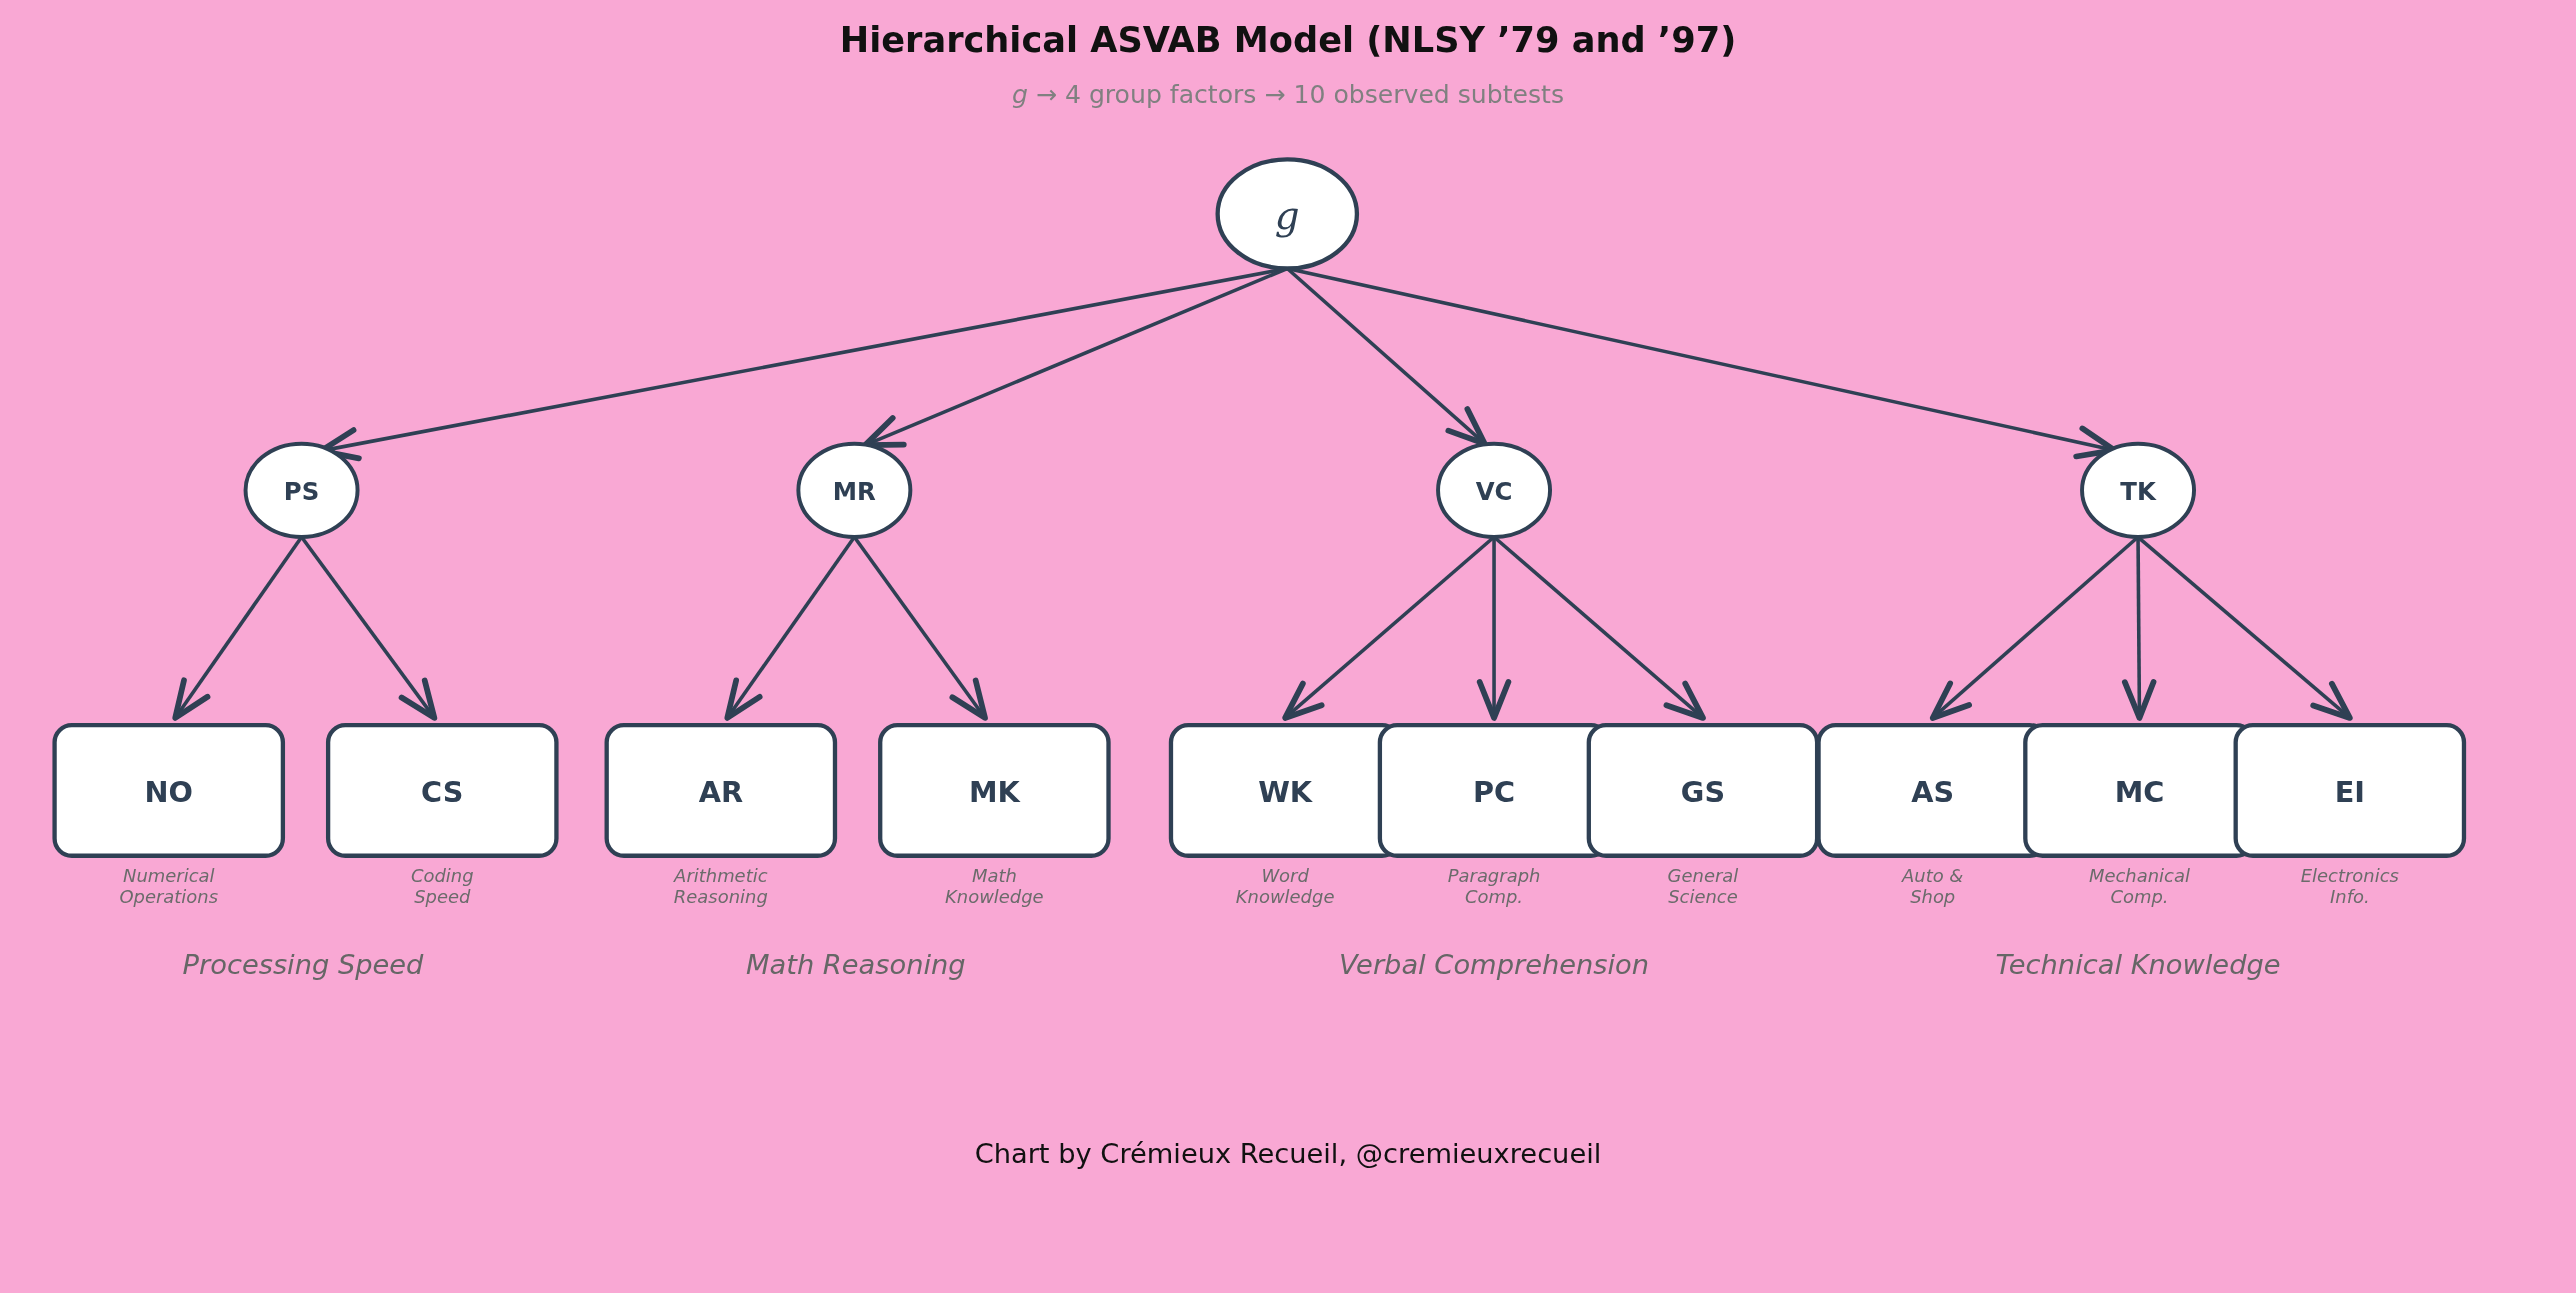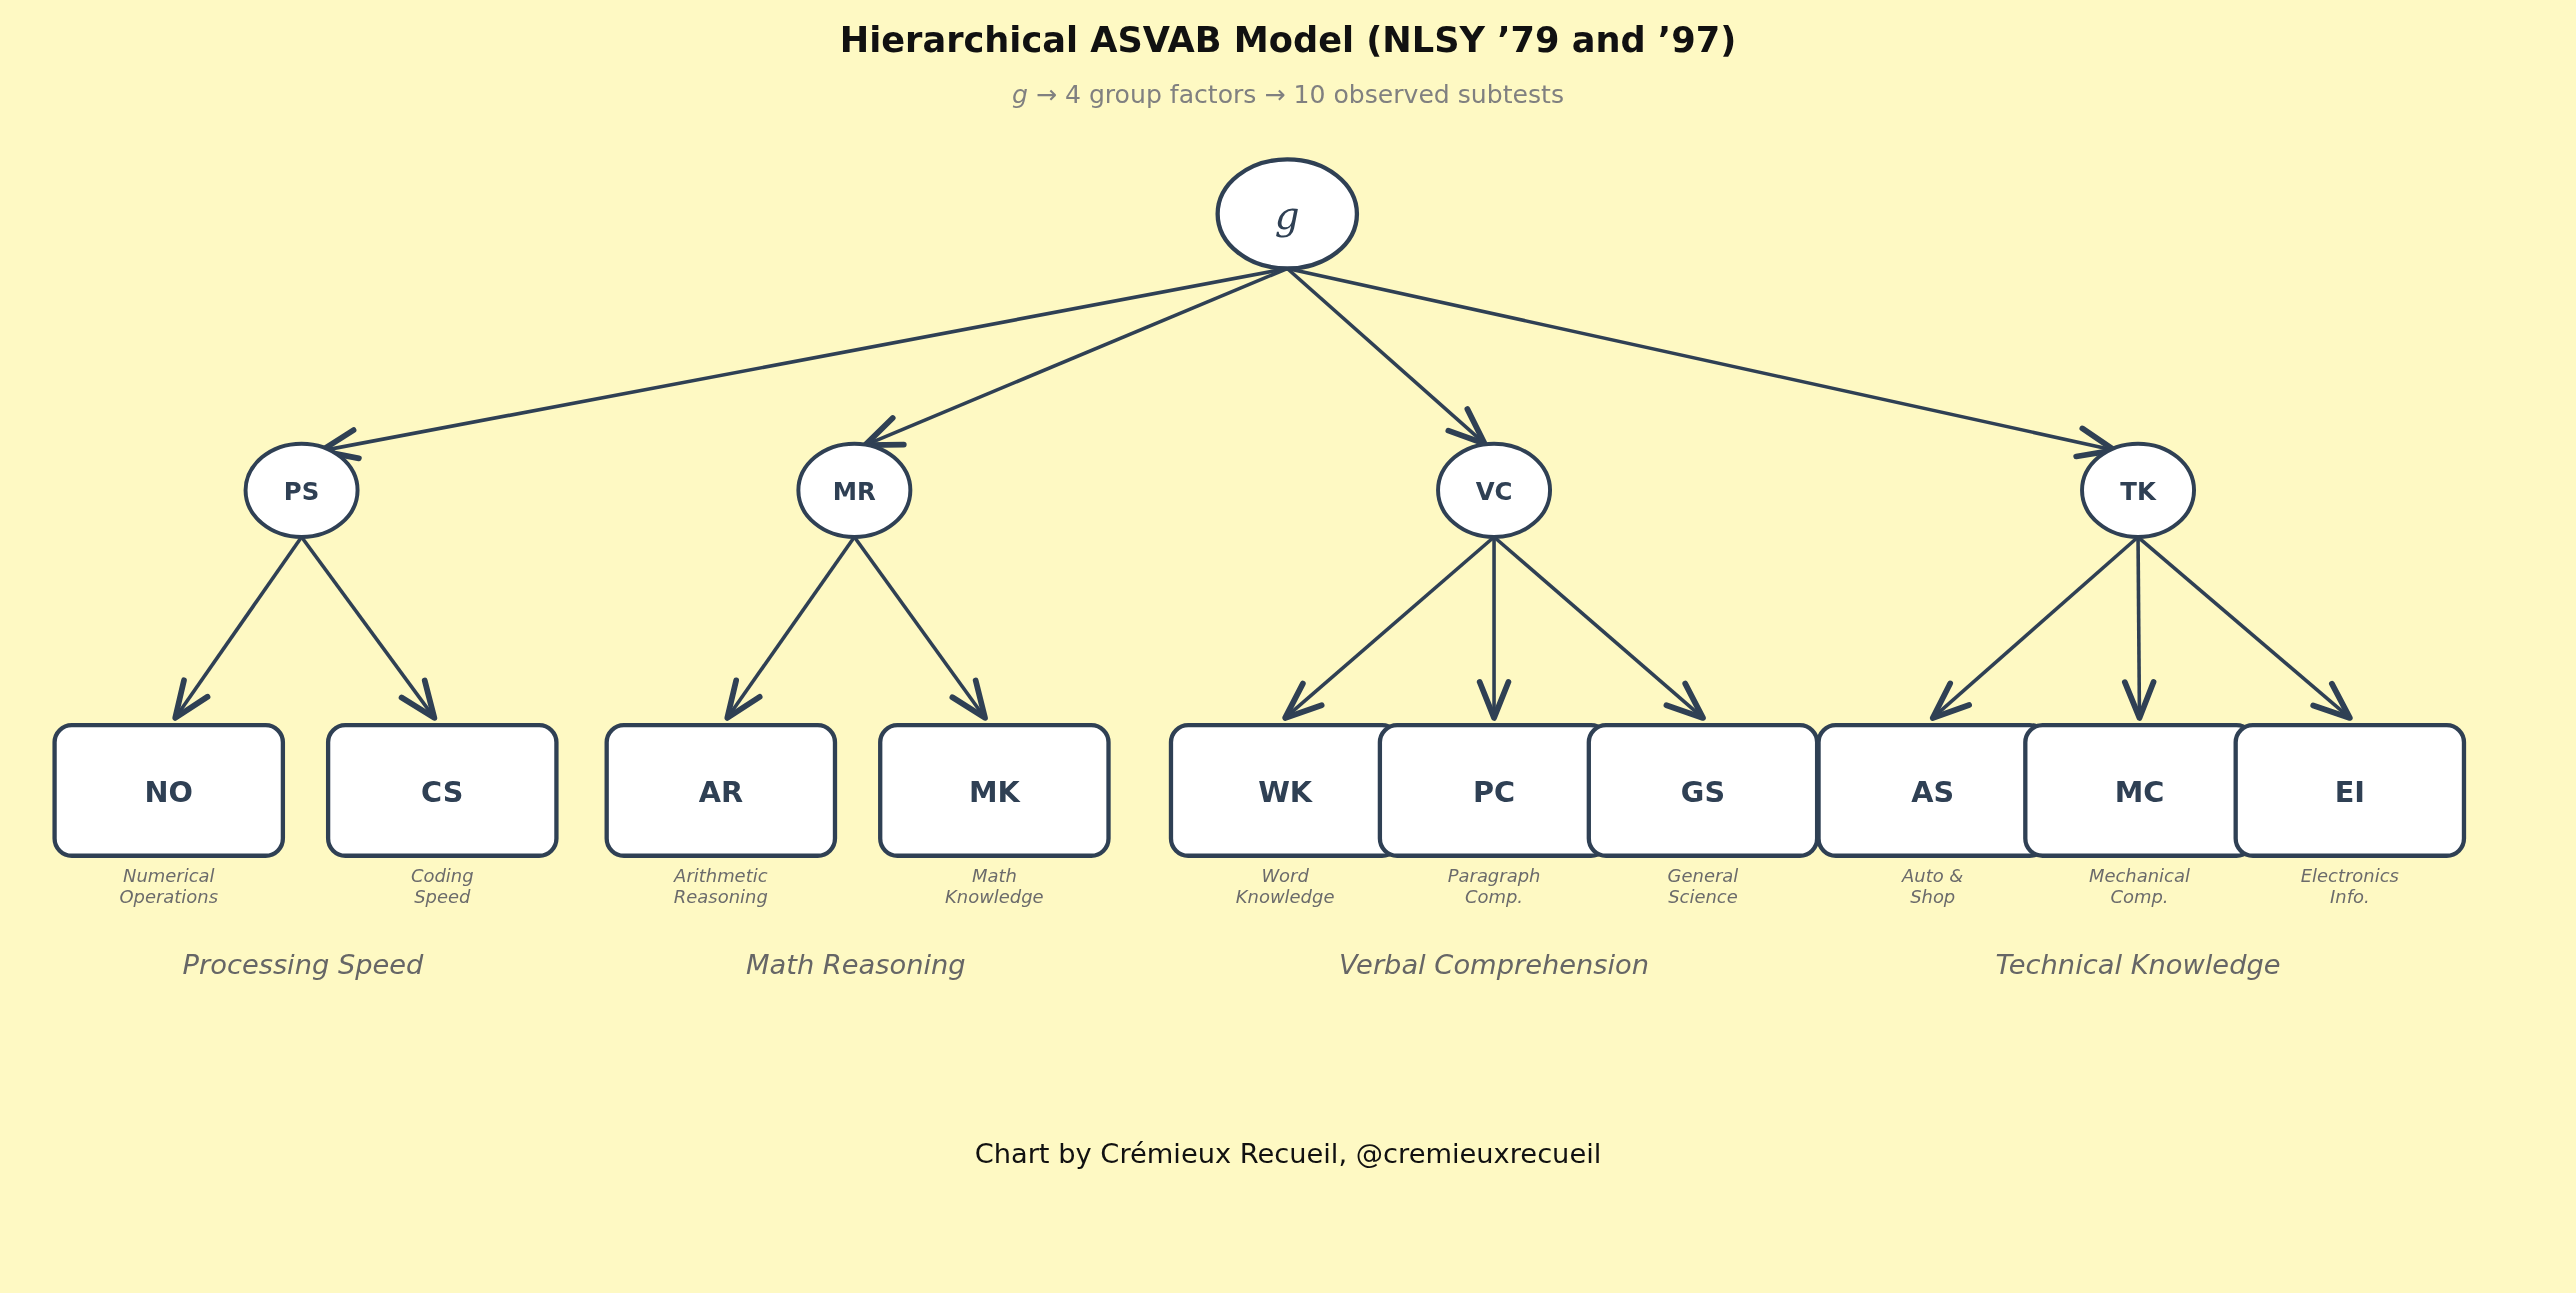--- a/index.html
+++ b/index.html
@@ -7,21 +7,21 @@
     padding: 0;
     background: #ffffff;
   }
   body {
     font-family: "DejaVu Sans", "Liberation Sans", sans-serif;
   }
   #stage {
     position: relative;
     width: 2576px;
     height: 1293px;
-    background: #fef9c3;
+    background: #f9a8d4;
     overflow: hidden;
   }
   svg#diagram {
     position: absolute;
     top: 0;
     left: 0;
     width: 2576px;
     height: 1293px;
     display: block;
   }

